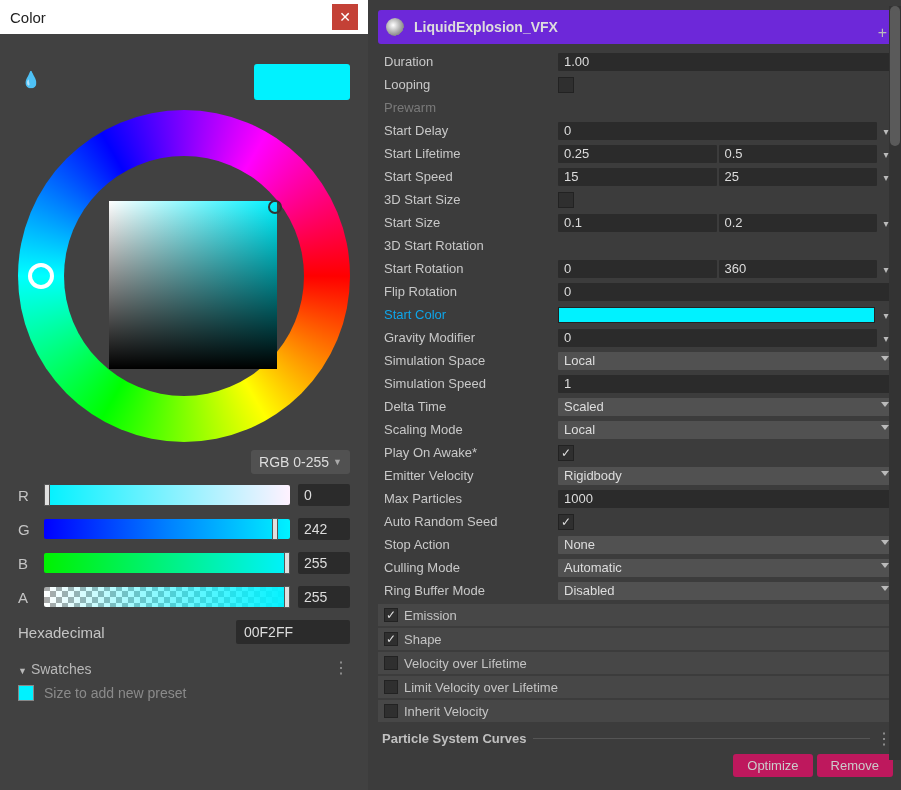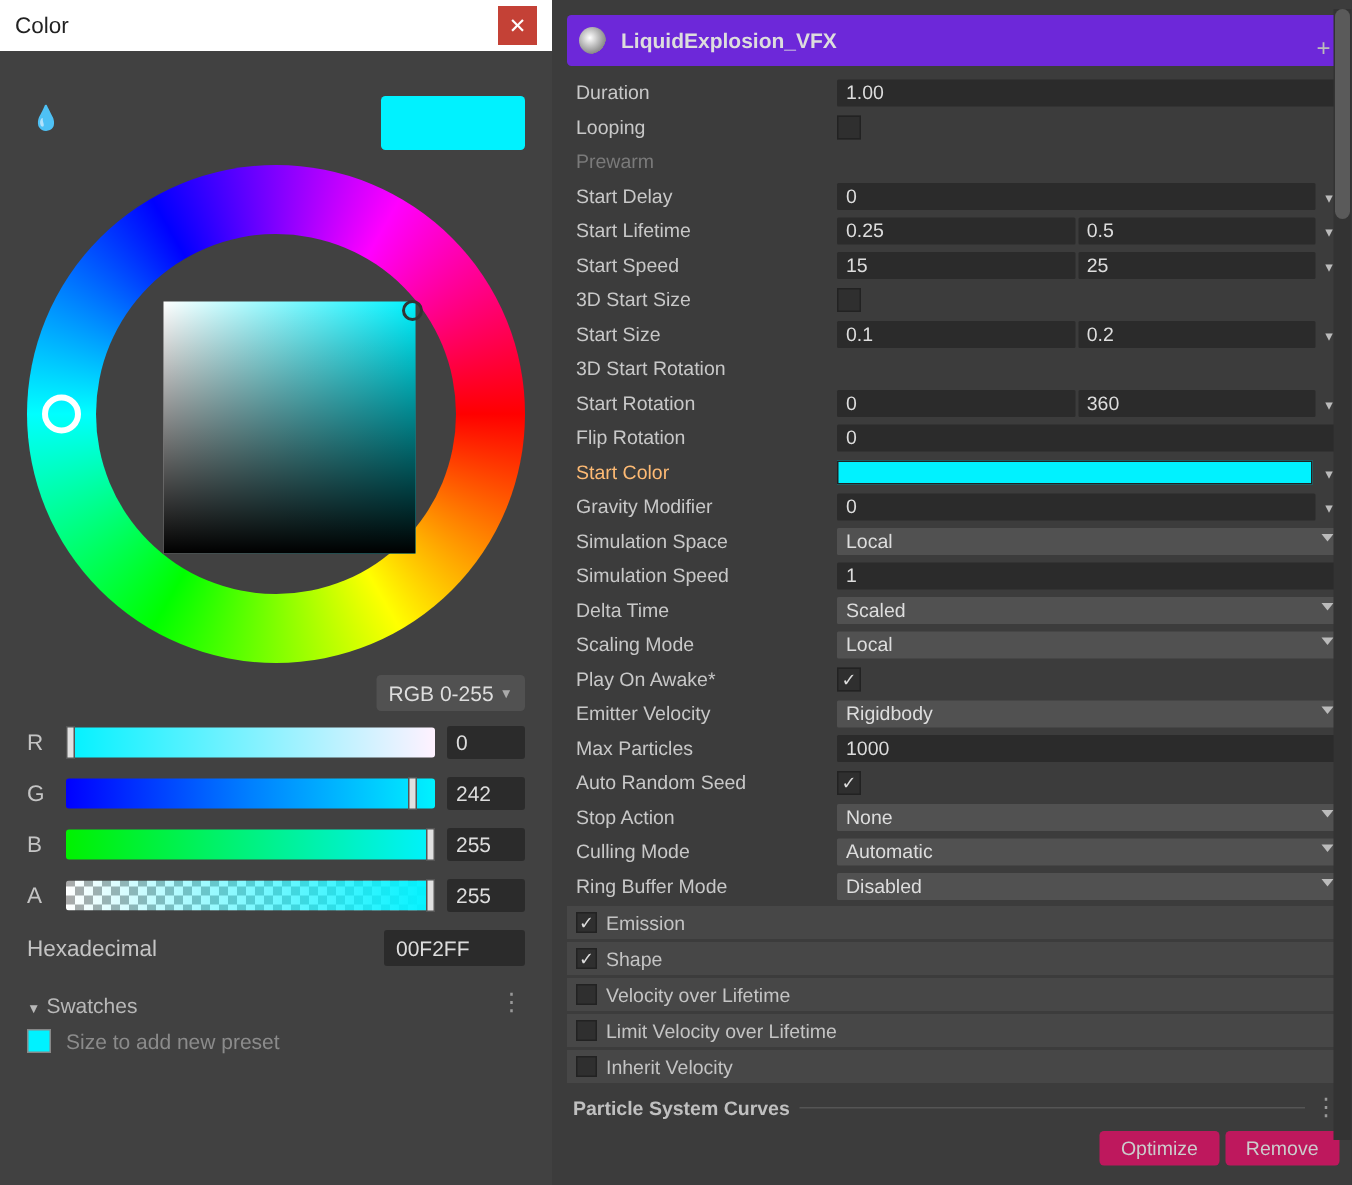--- a/index.html
+++ b/index.html
@@ -35,37 +35,37 @@
   .slider-row .val { width: 52px; height: 22px; background:#2b2b2b; color:#ddd; display:flex; align-items:center; padding:0 6px; border-radius:2px; font-size:14px; }
   .track-r { background: linear-gradient(to right,#00f2ff,#fff2ff); }
   .track-g { background: linear-gradient(to right,#0000ff,#0080ff,#00f2ff); }
   .track-b { background: linear-gradient(to right,#00f200,#00f280,#00f2ff); }
   .track-a { background:
     linear-gradient(to right, rgba(0,242,255,0), rgba(0,242,255,1)),
     repeating-conic-gradient(#aaa 0% 25%, #fff 0% 50%) 0/12px 12px;
   }
   .hex-row { display:flex; align-items:center; margin-top: 8px; }
   .hex-row .lbl2 { flex:1; font-size:15px; }
-  .hex-row .hexval { width:94px; background:#2b2b2b; padding:4px 8px; border-radius:2px; font-size:14px; color:#ddd;}
+  .hex-row .hexval { width:114px; background:#2b2b2b; padding:4px 8px; border-radius:2px; font-size:14px; color:#ddd;}
   .swatches { margin-top: 14px; }
   .swatches-header { display:flex; align-items:flex-end; justify-content:space-between; font-size:14px; color:#b8b8b8; }
   .swatches-header .tri { font-size:9px; margin-right:4px;}
   .dots { font-size:16px; letter-spacing:1px; color:#999; }
   .swatch-add { display:flex; align-items:center; gap:10px; margin-top: 8px; color:#8b8b8b; font-size:14px; }
   .swatch-chip { width:16px; height:16px; border:1px solid #888; background:#00f2ff; }
 
   
   .inspector { flex:1; background:#3c3c3c; padding: 6px 8px 4px 10px; position:relative; font-size:13px; }
   .insp-header { background:#6d28d9; height:34px; display:flex; align-items:center; padding:0 8px; margin: 4px 0 6px 0; border-radius:3px; position:relative;}
   .insp-header .icon { width:18px; height:18px; border-radius:50%; background: radial-gradient(circle at 40% 40%, #fff, #888 70%, transparent 71%); margin-right:10px;}
   .insp-header .title { font-weight:bold; color:#ddd; font-size:14px;}
   .insp-header .plus { position:absolute; right:6px; bottom:2px; color:#bbb; font-size:16px;}
   .prop { display:flex; align-items:center; height:23px; }
   .prop .plabel { width: 180px; padding-left: 6px; color:#c8c8c8; }
-  .prop .plabel.sel { color:#fdba74; }
+  .prop .plabel.sel { color:#0ea5e9; }
   .prop .plabel.dim { color:#7a7a7a; }
   .prop .pfield { display:flex; flex:1; align-items:center; gap:2px; }
   .numfield { flex:1; height:18px; background:#2b2b2b; color:#ddd; padding:1px 6px; border-radius:1px; font-size:13px; }
   .dropfield { flex:1; height:18px; background:#515151; color:#ddd; padding:1px 6px; border-radius:1px; font-size:13px; position:relative;}
   .arrow-down { position:absolute; right:4px; top:4px; width:0;height:0;border-left:4px solid transparent;border-right:4px solid transparent;border-top:5px solid #bbb;}
   .tri-drop { width:14px; text-align:center; color:#bbb; }
   .tri-drop::before { content:"▾"; font-size:10px;}
   .chk { width:16px; height:16px; background:#2f2f2f; border:1px solid #222; display:flex; align-items:center; justify-content:center; }
   .chk.on::after { content:"✓"; color:#ddd; font-size:12px;}
   .colorfield { flex:1; height:16px; border:1px solid #222; margin-right:2px;}

